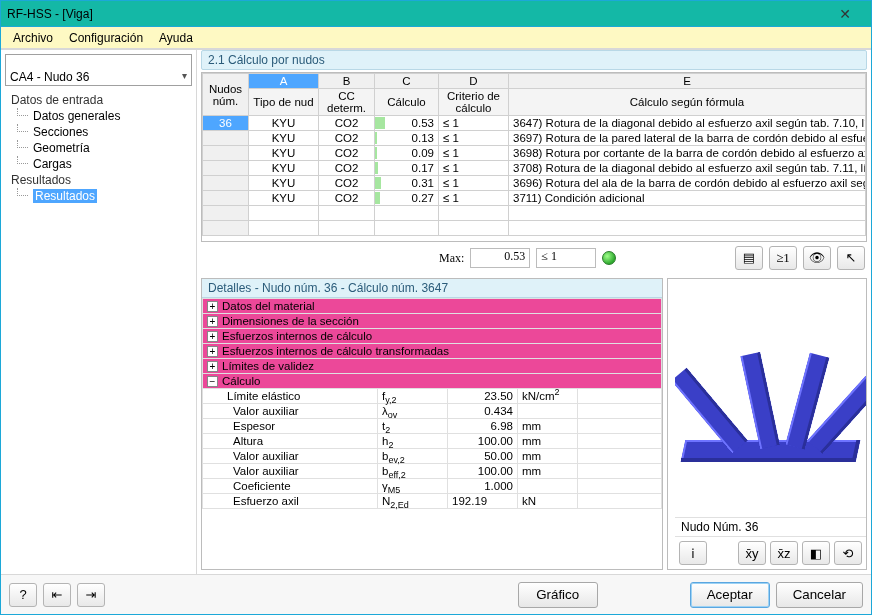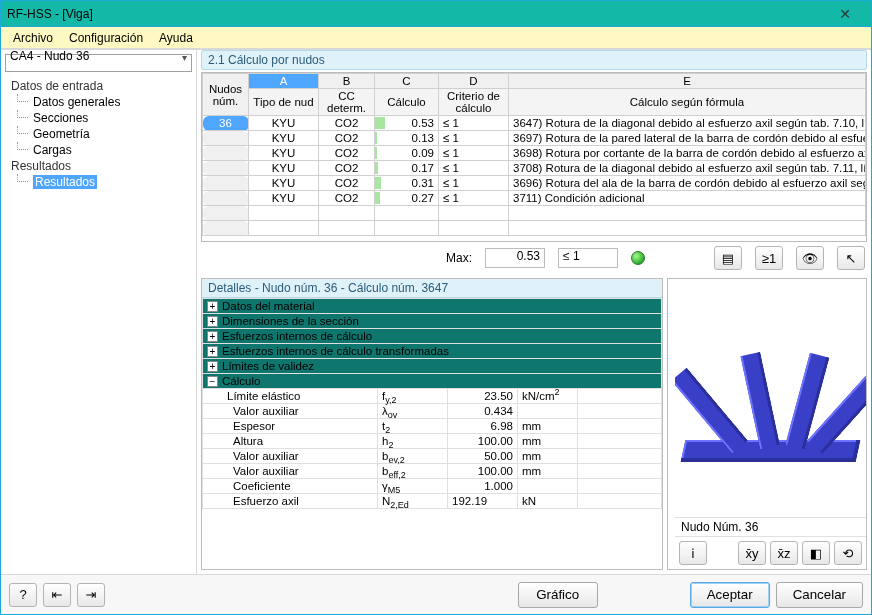--- a/index.html
+++ b/index.html
@@ -15,22 +15,22 @@
     height: 26px; background: #14b8a6; border-bottom: 1px solid #1ca8d8;
     display: flex; align-items: center; padding: 8px 6px; color: #000;
   }
   .titlebar .title { flex: 1; }
   .titlebar .close { width: 40px; text-align: center; color: #333; font-size: 14px; }
   .menubar { height: 22px; display: flex; align-items: center; padding: 0 4px; border-bottom: 1px solid #d8d8d8; background:#fef9c3; }
   .menubar .item { padding: 2px 8px; }
   .content { flex: 1; display: flex; overflow: hidden; border-top: 1px solid #d8d8d8;}
   .sidebar { width: 196px; border-right: 1px solid #d8d8d8; display: flex; flex-direction: column; padding:4px;}
   .combo {
-    height: 17px; border: 1px solid #a0a0a0; background: #fff; display: flex; align-items:flex-end;
-    padding: 8px 4px; margin-bottom: 4px; justify-content: space-between;
+    height: 17px; border: 1px solid #a0a0a0; background: #fff; display: flex; align-items:flex-start;
+    padding: 15px 4px; margin-bottom: 4px; justify-content: space-between;
   }
   .combo .chev { font-size: 10px; color:#555; }
   .tree { flex:1; padding: 2px 0; overflow:auto; }
   .tree-item { padding: 1px 0 1px 6px; white-space: nowrap; }
   .tree-child { padding-left: 28px; position: relative;}
   .tree-child::before {
     content:""; position:absolute; left:12px; top:0; bottom:50%; width:10px;
     border-left:1px dotted #999; border-bottom:1px dotted #999;
   }
   .tree-item.selected span.lbl { background: #4ea6ff; color:#fff; padding:0 2px; }
@@ -42,38 +42,38 @@
   }
   .grid-wrap { border:1px solid #bcbcbc; height:170px; overflow:hidden; display:flex; flex-direction:column;}
   table.grid { border-collapse: collapse; width:100%; table-layout: fixed; }
   table.grid th, table.grid td { border:1px solid #d0d0d0; padding:1px 4px; font-size:11.5px; white-space:nowrap; overflow:hidden; }
   table.grid thead th { background:#f4f4f4; font-weight:normal; text-align:center; }
   table.grid thead tr.letters th { background:#f0f0f0; }
   table.grid thead tr.letters th.sel { background:#4ea6ff; color:#fff; }
   table.grid tbody td { background:#fff; }
   table.grid tbody td.num { text-align:right; }
   table.grid tbody td.center { text-align:center; }
-  table.grid tbody td.rowhead { background:#f0f0f0; text-align:center;border-radius:6px;}
+  table.grid tbody td.rowhead { background:#f0f0f0; text-align:center;}
   table.grid tbody td.rowhead.sel { background:#4ea6ff; color:#fff;}
   .bar-cell { position:relative; }
   .bar-cell .bar { position:absolute; left:0; top:1px; bottom:1px; background:#a6e6a0; }
   .bar-cell .val { position:relative; text-align:right; display:block;}
-  .maxrow { display:flex; align-items:center; gap:13px; padding:4px 2px; }
+  .maxrow { display:flex; align-items:center; gap:6px; padding:4px 2px;font-family:Liberation Serif, serif; }
   .maxrow .spacer { flex:1; }
   .mini-input { border:1px solid #bcbcbc; height:20px; padding:0 4px; width:60px; text-align:right; background:#fff;}
   .mini-input.l { text-align:left; width:60px;}
   .led { width:14px; height:14px; border-radius:50%; background: radial-gradient(circle at 35% 35%, #9fff8a, #2ea82e 70%); border:1px solid #2a7a2a; }
   .icon-btn { width:28px; height:24px; border:1px solid #b4b4b4; background:linear-gradient(#fff,#e8e8e8); border-radius:3px; display:flex; align-items:center; justify-content:center; font-size:13px;}
   .bottom-split { flex:1; display:flex; gap:4px; overflow:hidden; margin-top:4px;}
   .details-panel { flex:1; border:1px solid #bcbcbc; display:flex; flex-direction:column; overflow:hidden;}
   .details-header { background:#dff2f9; border-bottom:1px solid #b8d8e6; padding:2px 6px; color:#2b5c7a;}
   .details-body { flex:1; overflow:auto; }
   table.detail { border-collapse: collapse; width:100%; }
   table.detail td { border:1px solid #e0e0e0; padding:1px 4px; font-size:11.5px; white-space:nowrap;}
-  table.detail td.group { background:#0f766e;margin-left:40px; }
+  table.detail td.group { background:#ec4899;margin-left:40px; }
   .expander { display:inline-block; width:11px; height:11px; border:1px solid #888; text-align:center; line-height:9px; font-size:10px; margin-right:4px; background:#fff;}
   .viewer { width:200px; border:1px solid #bcbcbc; display:flex; flex-direction:column;padding-left:7px;}
   .viewer .canvas { flex:1; position:relative; background:#fff; overflow:hidden;}
   .viewer-label { padding:2px 6px; border-top:1px solid #e0e0e0;}
   .viewer-tools { display:flex; justify-content:space-between; padding:4px; border-top:1px solid #e0e0e0; gap:4px;}
   .footer { height:40px; border-top:1px solid #d8d8d8; display:flex; align-items:center; padding:0 8px; gap:6px; background:#f7f7f7;}
   .footer .spacer { flex:1;}
   .btn { height:26px; border:1px solid #a8a8a8; background:linear-gradient(#fff,#e7e7e7); border-radius:3px; padding:0 16px; min-width:80px;}
   .btn.primary { border-color:#5aa6e0; box-shadow:0 0 0 1px #9cd2f4 inset;}
   

